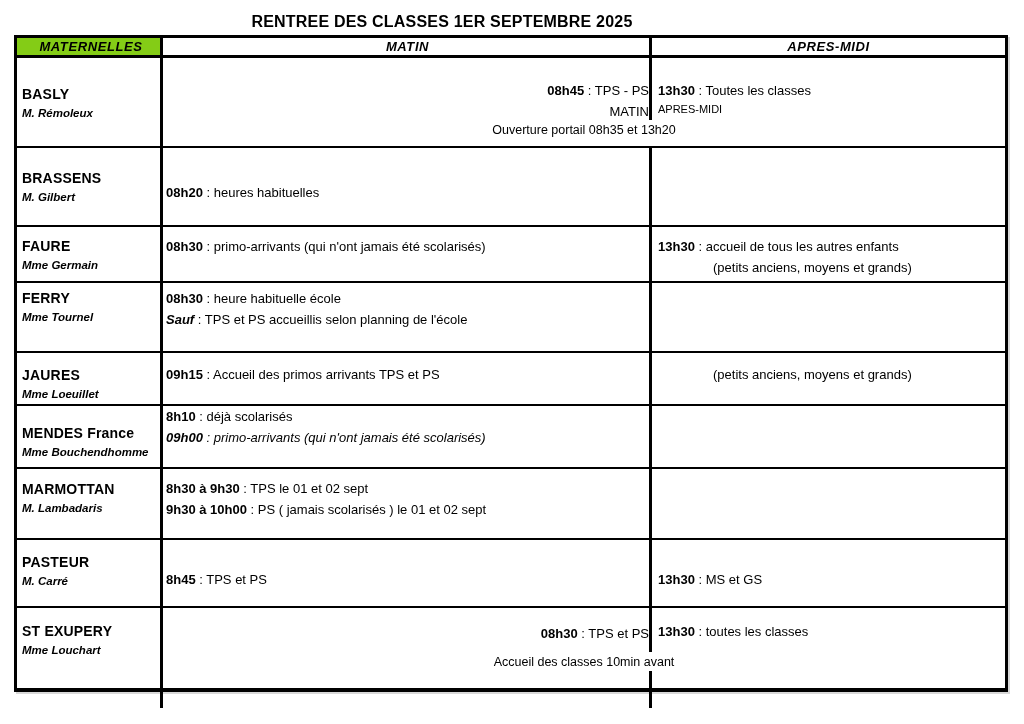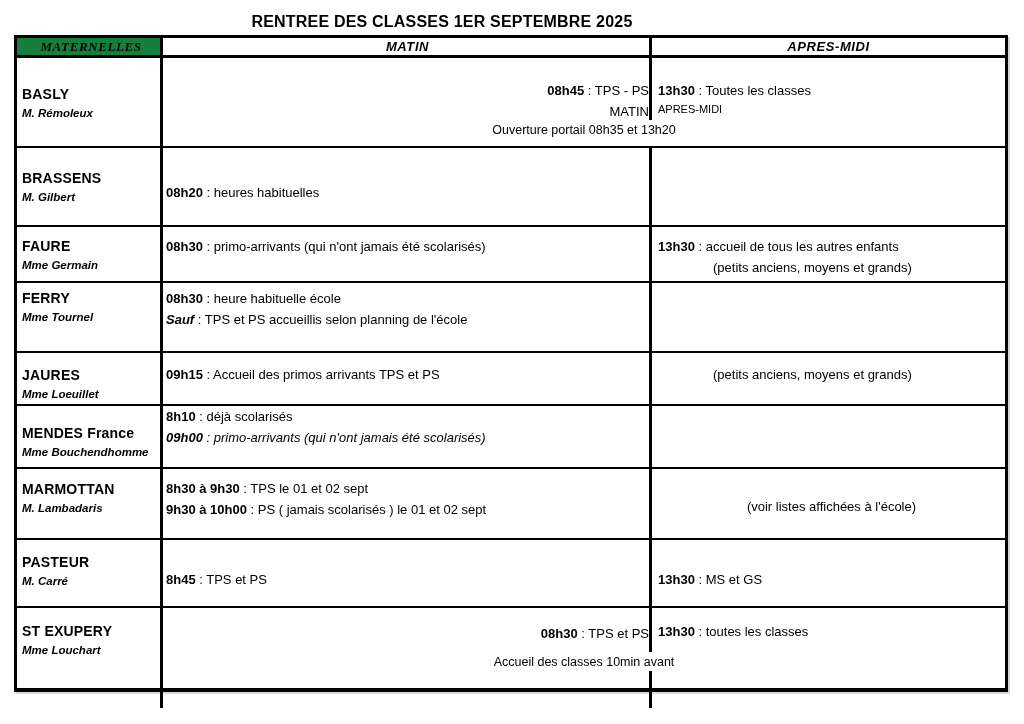--- a/index.html
+++ b/index.html
@@ -18,21 +18,21 @@
     background:#fff; box-shadow:2px 2px 0 #d8d8d8;
   }
   .row { display:grid; grid-template-columns:146px 489px 1fr; border-bottom:2px solid #000; position:relative; }
   .row.merged { grid-template-columns:146px 1fr; }
   .row:last-child { border-bottom:none; }
   .row.header { border-bottom:3px solid #000; }
   .cell { position:relative; overflow:hidden; }
   .names, .matin-cell { border-right:3px solid #000; }
   .hc { display:flex; align-items:center; justify-content:center;
         font-weight:bold; font-style:italic; font-size:13px; letter-spacing:.6px; }
-  .yellow { background:#15803d;font-family:Liberation Serif, serif; }
+  .yellow { background:#84cc16; }
   .names { padding-left:5px; }
   .school { font-weight:bold; font-size:14px; line-height:21px; letter-spacing:.2px; white-space:nowrap; }
   .director { font-weight:bold; font-style:italic; font-size:11.5px; line-height:17px; white-space:nowrap; }
   .matin-cell { padding-left:3px; }
   .apres-cell { padding-left:6px; }
   .line { font-size:13px; line-height:21px; white-space:nowrap; }
   .t { font-weight:bold; }
   .bi { font-weight:bold; font-style:italic; }
   .it { font-style:italic; }
   .small-label { font-size:11px; line-height:16px; }
@@ -147,23 +147,20 @@
 
   <div class="row" style="height:71px">
     <div class="cell names" style="padding-top:10px">
       <div class="school">MARMOTTAN</div>
       <div class="director">M. Lambadaris</div>
     </div>
     <div class="cell matin-cell" style="padding-top:9px">
       <div class="line"><span class="t">8h30 à 9h30</span><span> : TPS le 01 et 02 sept</span></div>
       <div class="line"><span class="t">9h30 à 10h00</span><span> : PS ( jamais scolarisés ) le 01 et 02 sept</span></div>
     </div>
-    <div class="cell apres-cell" style="padding-top:30px">
-      <div class="center-note">(voir listes affichées à l'école)</div>
-    </div>
   </div>
 
   <div class="row" style="height:68px">
     <div class="cell names" style="padding-top:12px">
       <div class="school">PASTEUR</div>
       <div class="director">M. Carré</div>
     </div>
     <div class="cell matin-cell" style="padding-top:29px">
       <div class="line"><span class="t">8h45</span><span> : TPS et PS</span></div>
     </div>

